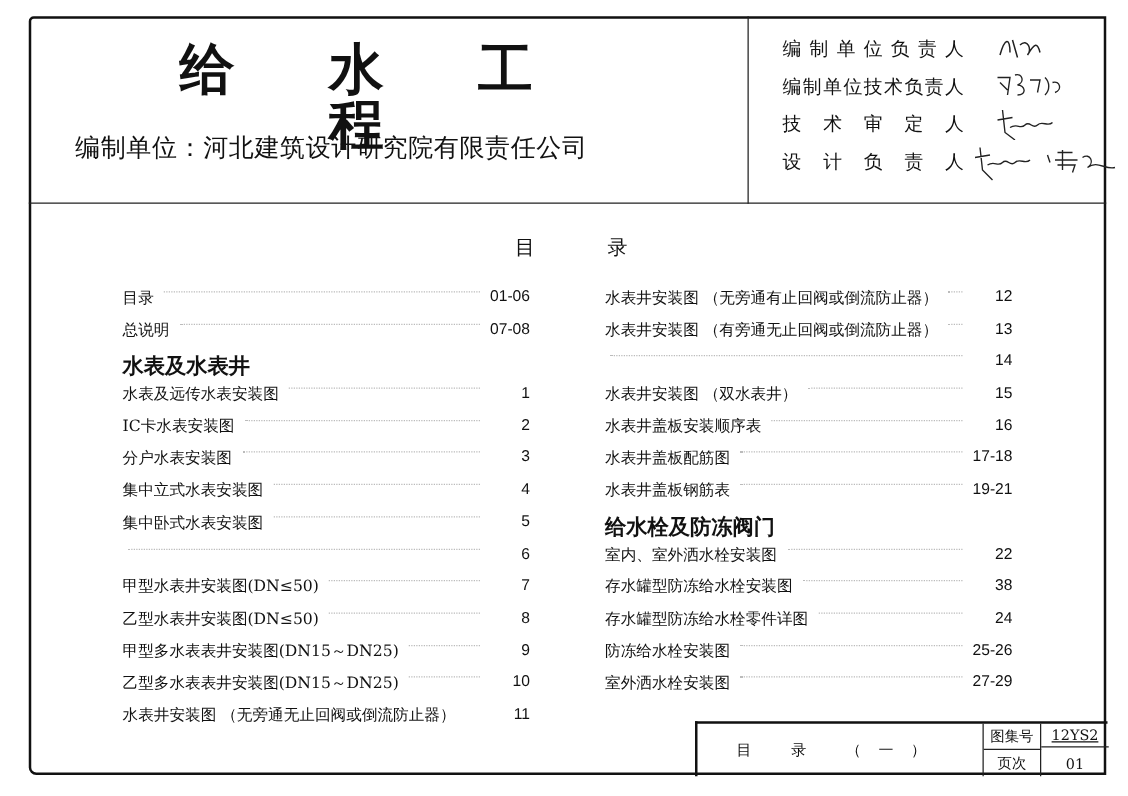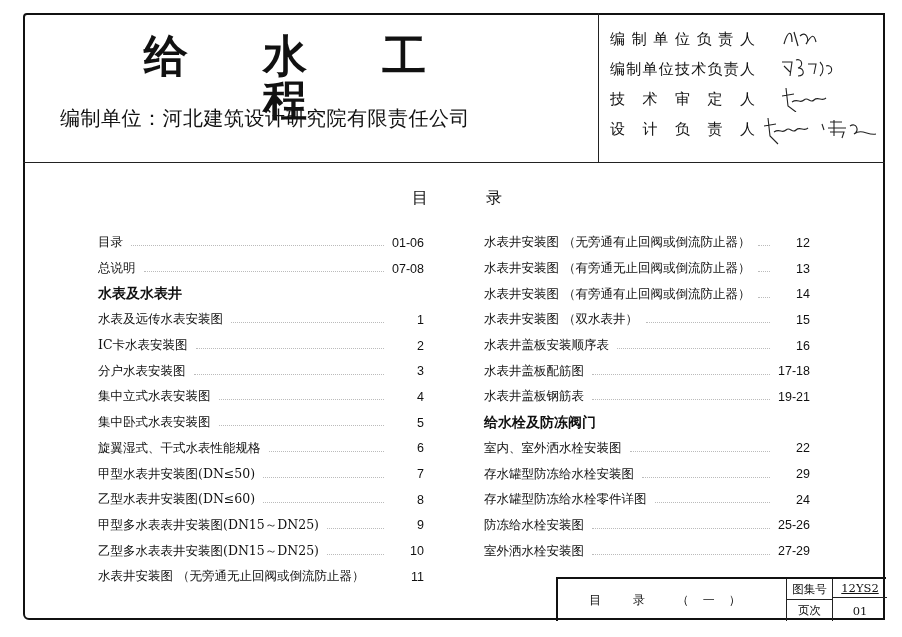--- a/index.html
+++ b/index.html
@@ -10,39 +10,39 @@
     .hdr-divider { position: absolute; left: 23px; top: 162px; width: 862px; height: 0;
       border-top: 1.5px solid #222; }
     .hdr-vdivider { position: absolute; left: 598px; top: 13px; width: 0; height: 150px;
       border-left: 1.5px solid #222; }
     .main-title { position: absolute; left: 100px; top: 34px; width: 400px; text-align: center;
       font-family: "DejaVu Sans", "Liberation Sans", sans-serif; font-size: 44px; font-weight: 700;
       letter-spacing: 30px; line-height: 1; }
     .org-line { position: absolute; left: 60px; top: 105px; width: 540px;
       font-family: "DejaVu Sans", "Liberation Sans", sans-serif; font-size: 20px;
       letter-spacing: 0.5px; white-space: nowrap; }
-    .sig-block { position: absolute; left: 610px; top: 26px; width: 270px; }
+    .sig-block { position: absolute; left: 626px; top: 26px; width: 270px; }
     .sig-row { position: relative; height: 30px; font-size: 15px; white-space: nowrap; }
     .sig-role { position: absolute; left: 0; top: 4px; width: 145px; text-align: justify;
       text-align-last: justify; }
     .sig-name { position: absolute; left: 170px; top: 0; font-family: "DejaVu Serif", serif;
       font-style: italic; font-size: 15px; color: #222; }
     .toc-heading { position: absolute; top: 188px; font-size: 16px; }
     .toc-col { position: absolute; top: 230px; }
     .toc-col.left { left: 98px; width: 326px; }
     .toc-col.right { left: 484px; width: 326px; }
-    .toc-row { position: relative; height: 25.7px; display: flex; align-items: center;
+    .toc-row { position: relative; height: 25.7px; display: flex; 
       font-size: 12.5px; }
     .toc-row .lbl { white-space: nowrap; background: #fff; padding-right: 4px; z-index: 1; }
     .toc-row .dots { flex: 1; border-bottom: 1.5px dotted #bbb; margin: 0 4px; height: 0;
       position: relative; top: 3px; }
     .toc-row .pg { white-space: nowrap; font-family: "Liberation Sans Narrow", "Liberation Sans", sans-serif;
       font-size: 12.5px; min-width: 36px; text-align: right; }
     .toc-row.section .lbl { font-family: "DejaVu Sans", "Liberation Sans", sans-serif;
-      font-weight: bold; font-size: 14px; }
+      font-weight: bold; font-size: 17px; }
     .titleblock { position: absolute; left: 556px; top: 577px; width: 330px; height: 44px;
       border: 2px solid #111; border-right: none; border-bottom: none; box-sizing: border-box; }
     .tb-title { position: absolute; left: 0; top: 0; width: 228px; height: 42px; display: flex;
       align-items: center; justify-content: center; font-size: 12px; letter-spacing: 14px; }
     .tb-grid { position: absolute; left: 228px; top: 0; width: 100px; height: 42px;
       border-left: 1.5px solid #222; }
     .tb-cell { position: absolute; font-size: 11.5px; display: flex; align-items: center;
       justify-content: center; box-sizing: border-box; }
     .tb-k1 { left: 0; top: 0; width: 46px; height: 21px; border-bottom: 1.5px solid #222;
       border-right: 1.5px solid #222; }
@@ -131,31 +131,30 @@
       <span class="lbl">集中立式水表安装图</span>
       <span class="dots"></span>
       <span class="pg">4</span>
     </div>
   <div class="toc-row">
       <span class="lbl">集中卧式水表安装图</span>
       <span class="dots"></span>
       <span class="pg">5</span>
     </div>
   <div class="toc-row">
-      <span class="lbl">旋翼湿式、干式水表性能规格</span>
       <span class="dots"></span>
       <span class="pg">6</span>
     </div>
   <div class="toc-row">
       <span class="lbl">甲型水表井安装图(DN≤50)</span>
       <span class="dots"></span>
       <span class="pg">7</span>
     </div>
   <div class="toc-row">
-      <span class="lbl">乙型水表井安装图(DN≤60)</span>
+      <span class="lbl">乙型水表井安装图(DN≤50)</span>
       <span class="dots"></span>
       <span class="pg">8</span>
     </div>
   <div class="toc-row">
       <span class="lbl">甲型多水表表井安装图(DN15～DN25)</span>
       <span class="dots"></span>
       <span class="pg">9</span>
     </div>
   <div class="toc-row">
       <span class="lbl">乙型多水表表井安装图(DN15～DN25)</span>
@@ -174,21 +173,20 @@
       <span class="lbl">水表井安装图 （无旁通有止回阀或倒流防止器）</span>
       <span class="dots"></span>
       <span class="pg">12</span>
     </div>
   <div class="toc-row">
       <span class="lbl">水表井安装图 （有旁通无止回阀或倒流防止器）</span>
       <span class="dots"></span>
       <span class="pg">13</span>
     </div>
   <div class="toc-row">
-      <span class="lbl">水表井安装图 （有旁通有止回阀或倒流防止器）</span>
       <span class="dots"></span>
       <span class="pg">14</span>
     </div>
   <div class="toc-row">
       <span class="lbl">水表井安装图 （双水表井）</span>
       <span class="dots"></span>
       <span class="pg">15</span>
     </div>
   <div class="toc-row">
       <span class="lbl">水表井盖板安装顺序表</span>
@@ -209,21 +207,21 @@
       <span class="lbl">给水栓及防冻阀门</span>
     </div>
   <div class="toc-row">
       <span class="lbl">室内、室外洒水栓安装图</span>
       <span class="dots"></span>
       <span class="pg">22</span>
     </div>
   <div class="toc-row">
       <span class="lbl">存水罐型防冻给水栓安装图</span>
       <span class="dots"></span>
-      <span class="pg">29</span>
+      <span class="pg">38</span>
     </div>
   <div class="toc-row">
       <span class="lbl">存水罐型防冻给水栓零件详图</span>
       <span class="dots"></span>
       <span class="pg">24</span>
     </div>
   <div class="toc-row">
       <span class="lbl">防冻给水栓安装图</span>
       <span class="dots"></span>
       <span class="pg">25-26</span>

